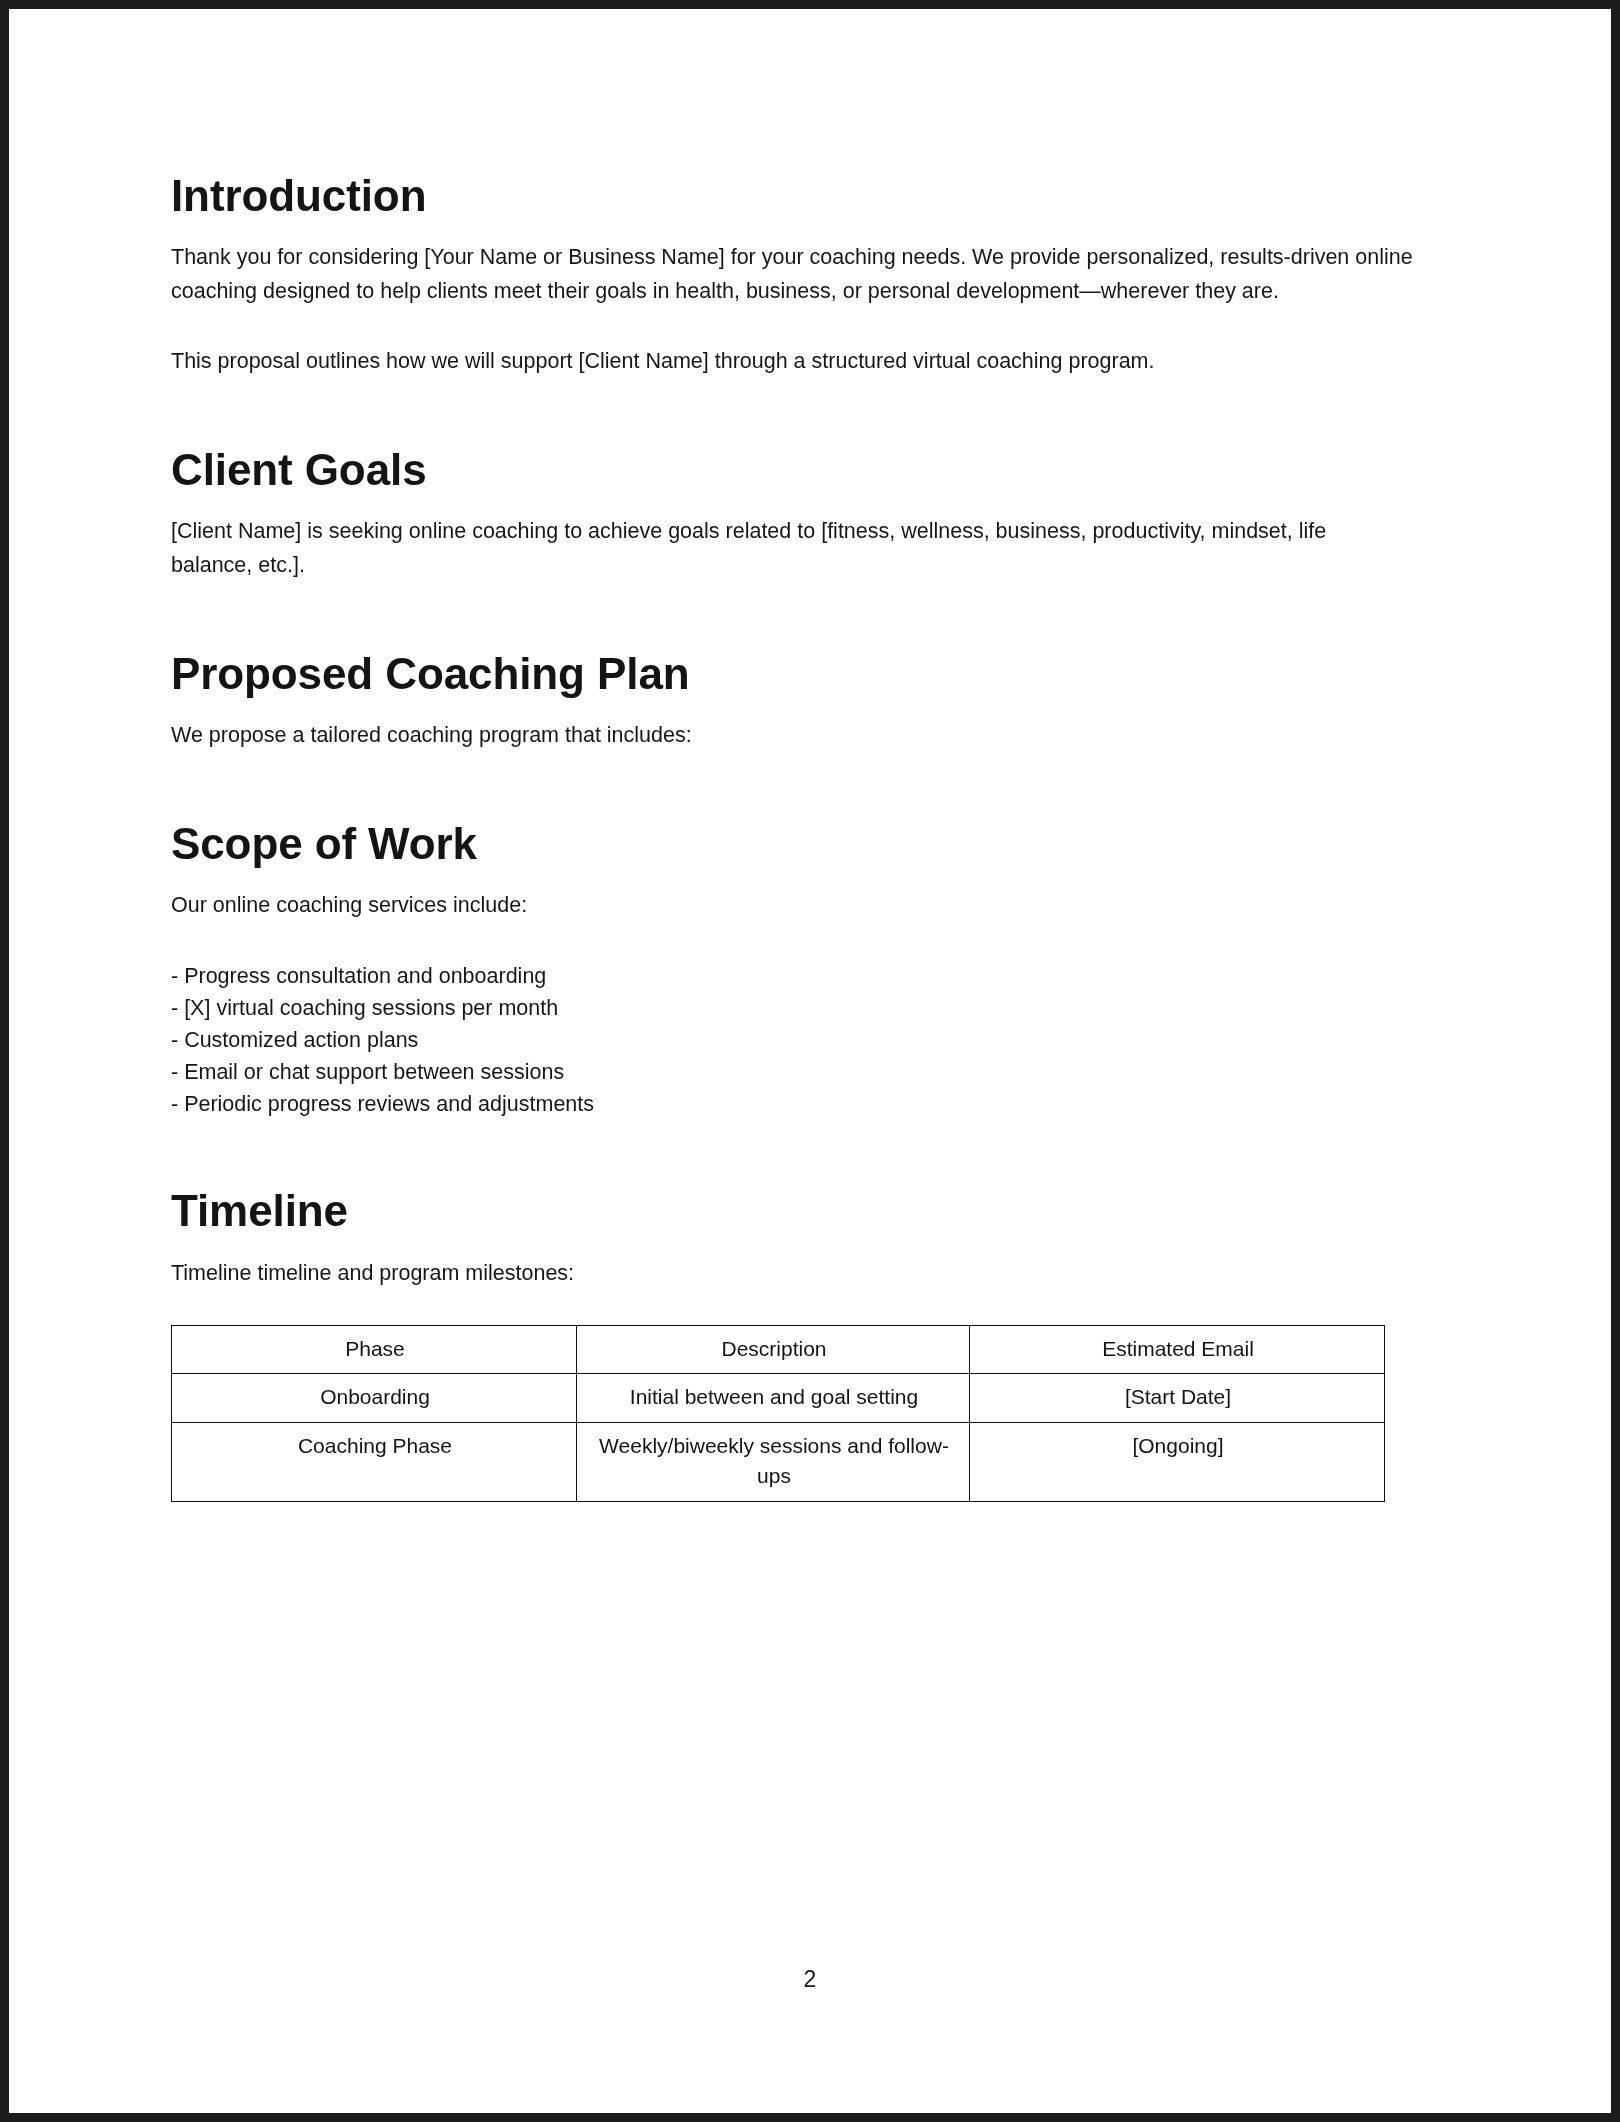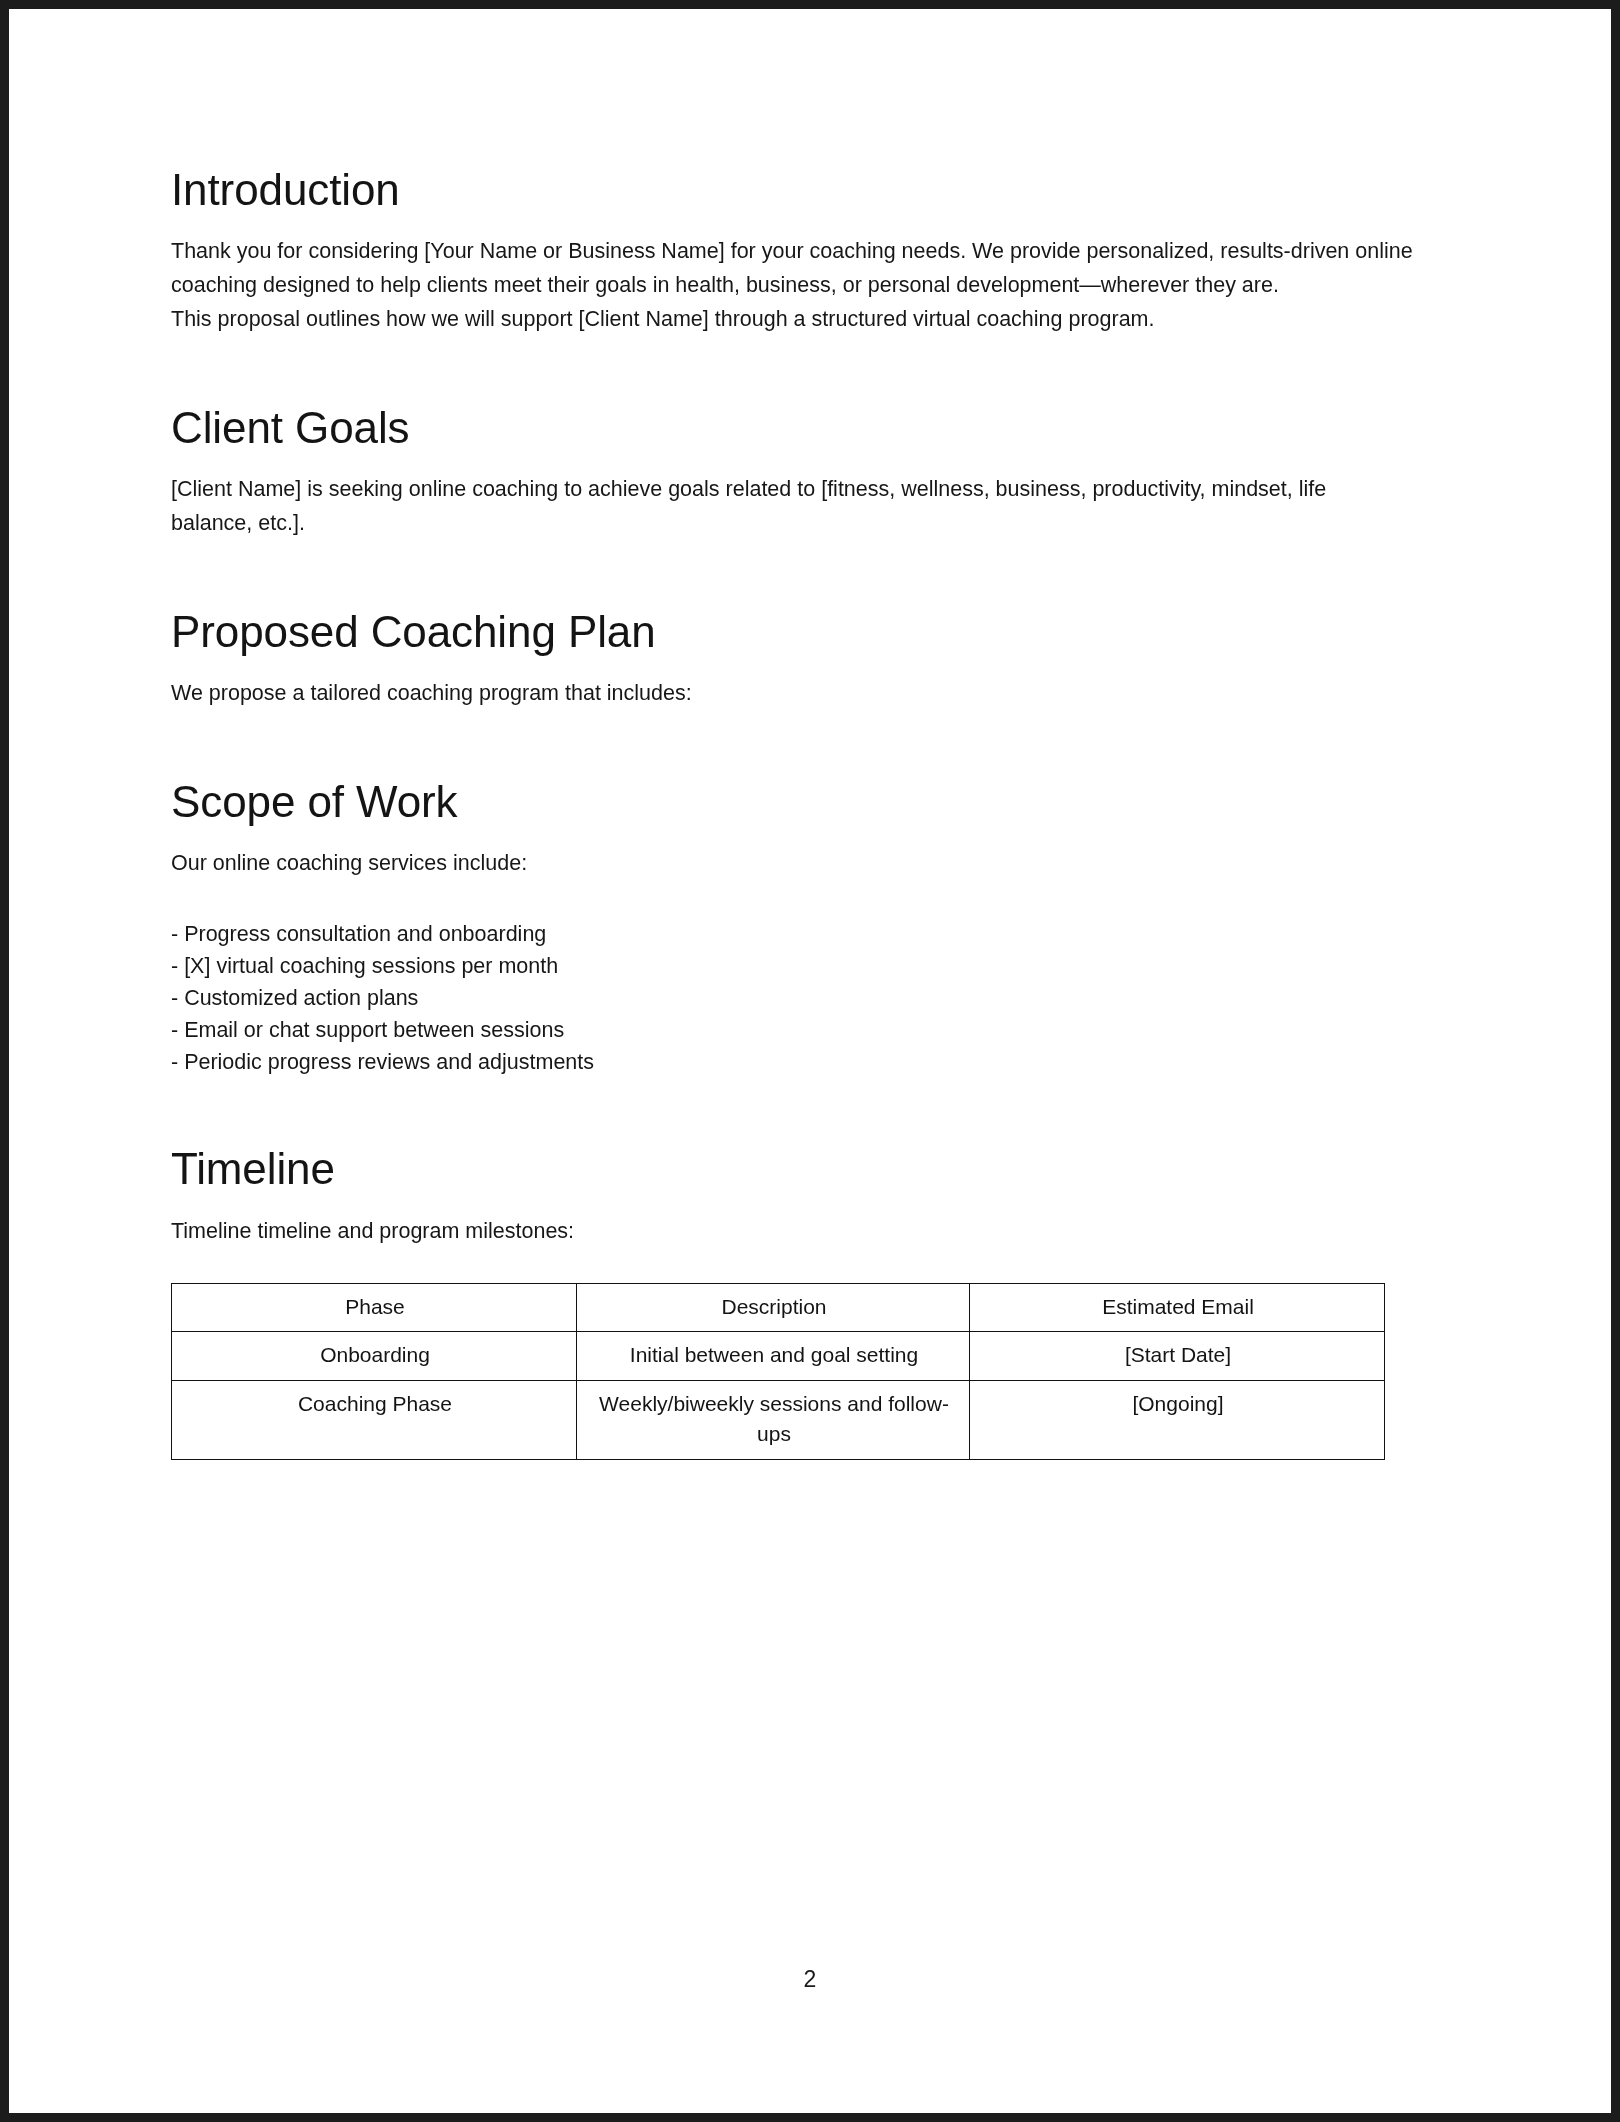--- a/index.html
+++ b/index.html
@@ -28,39 +28,40 @@
     position: absolute;
     left: 0; top: 0; right: 0; bottom: 0;
     background: #ffffff;
     padding: 148px 150px 40px 162px;
     box-sizing: border-box;
   }
 
   
   h1.section-title {
     font-size: 44px;
-    font-weight: 400;
+    font-weight: 700;
     color: #141414;
-    margin: 8px 0 20px 0;
+    margin: 14px 0 20px 0;
     line-height: 1.14;
     letter-spacing: -0.1px;
   }
   h1.section-title.spaced {
     margin-top: 66px;
   }
 
   p.body-text {
     font-size: 21.5px;
     font-weight: 400;
     color: #171717;
     line-height: 1.58;
     margin: 0 0 0 0;
     max-width: 1315px;
   }
   p.body-text + p.body-text {
+    margin-top: 36px;
   }
 
   .lead-line {
     font-size: 21.5px;
     color: #171717;
     line-height: 1.58;
     margin: 0;
   }
 
   

